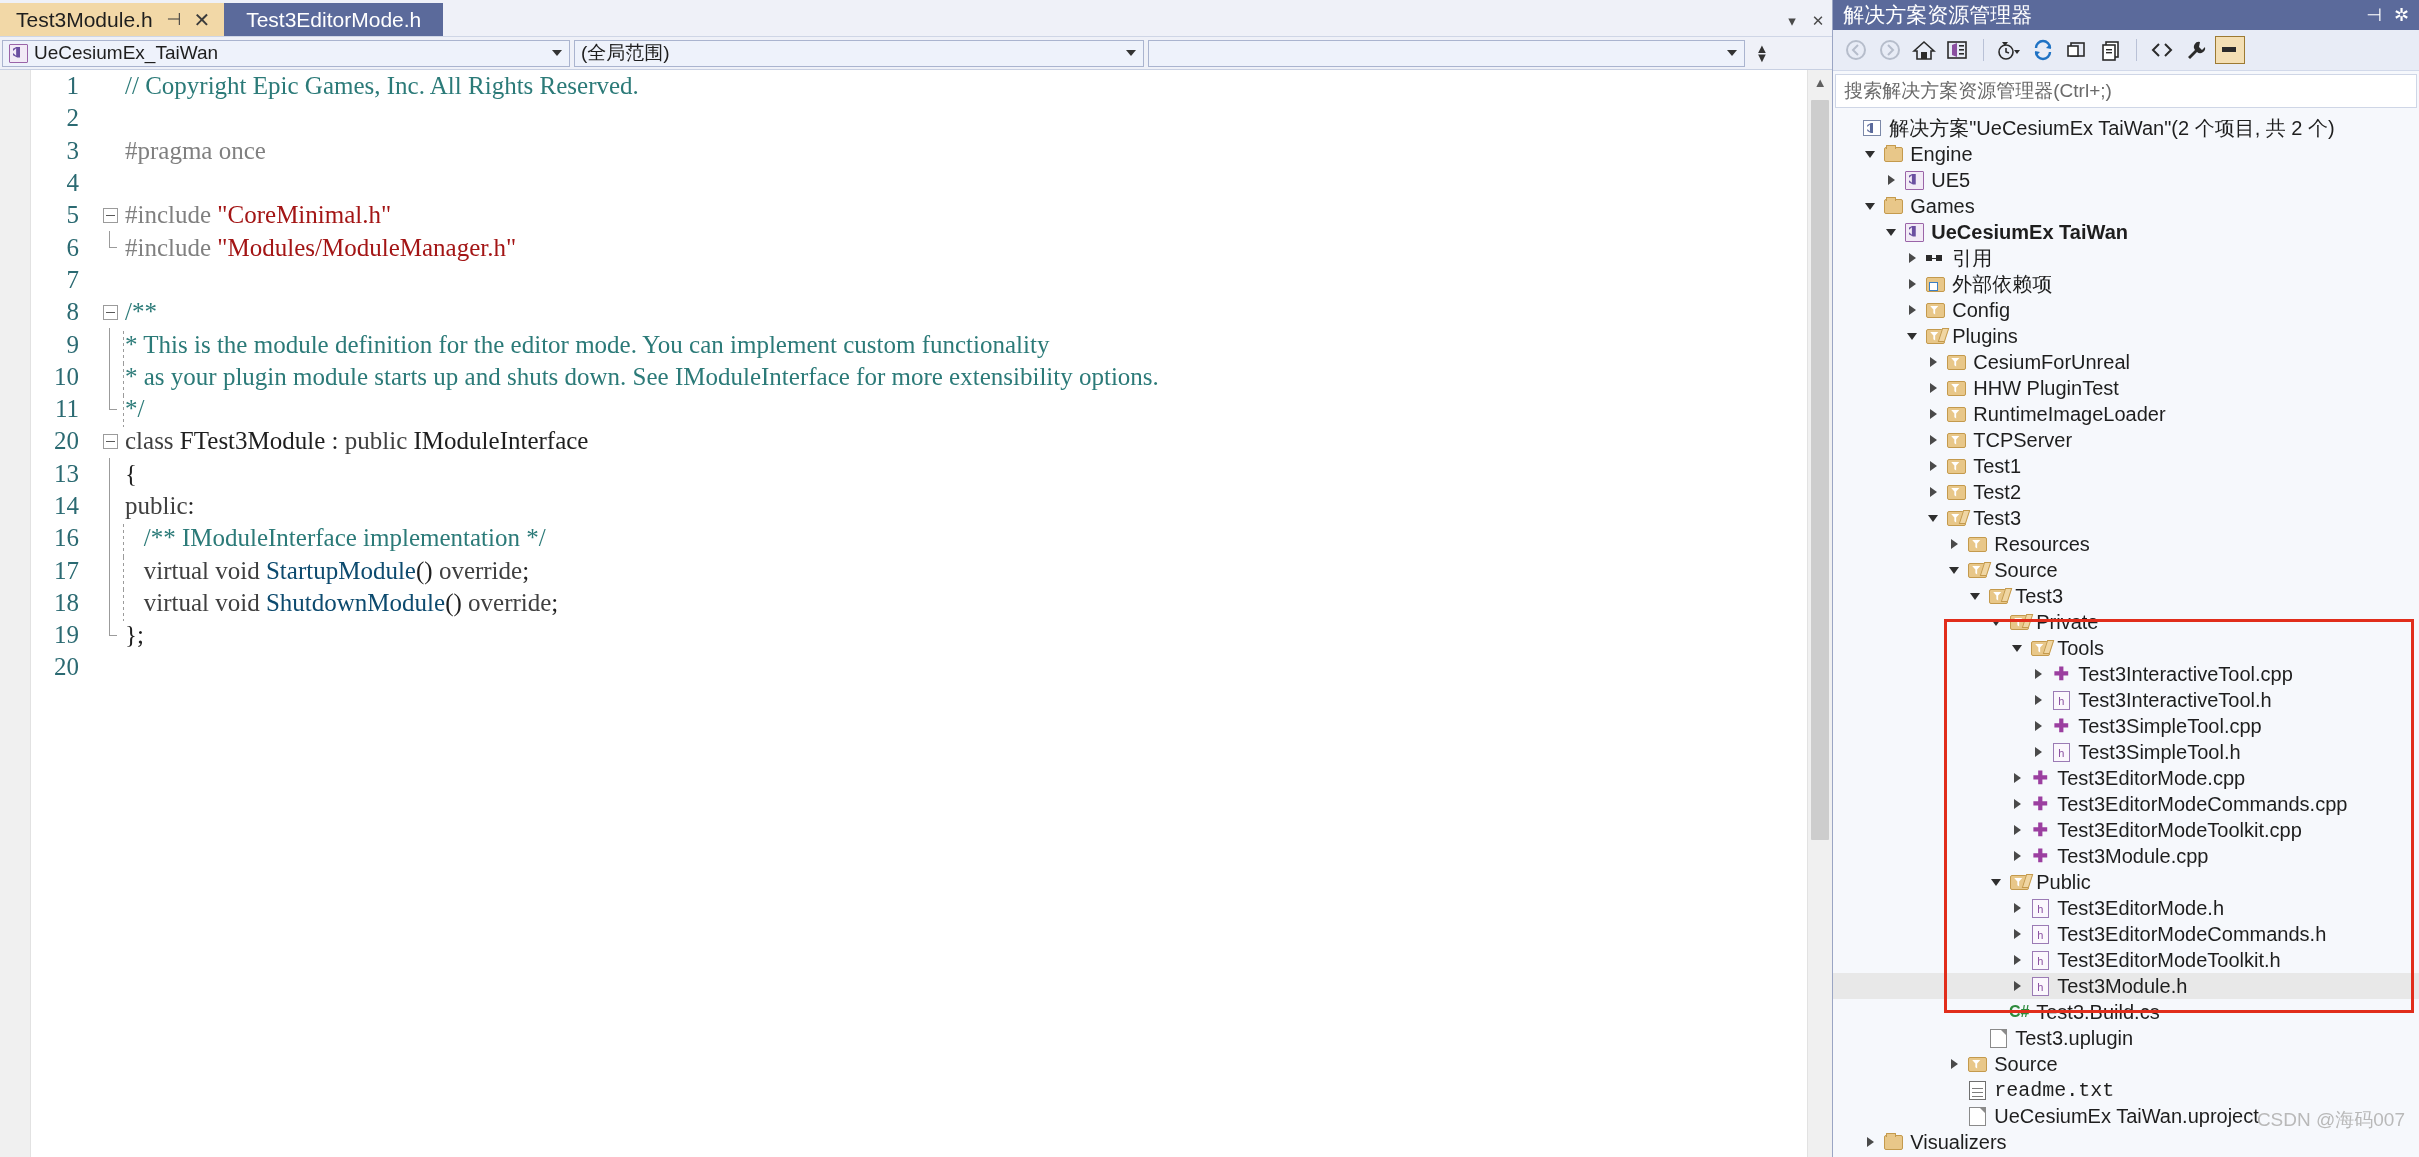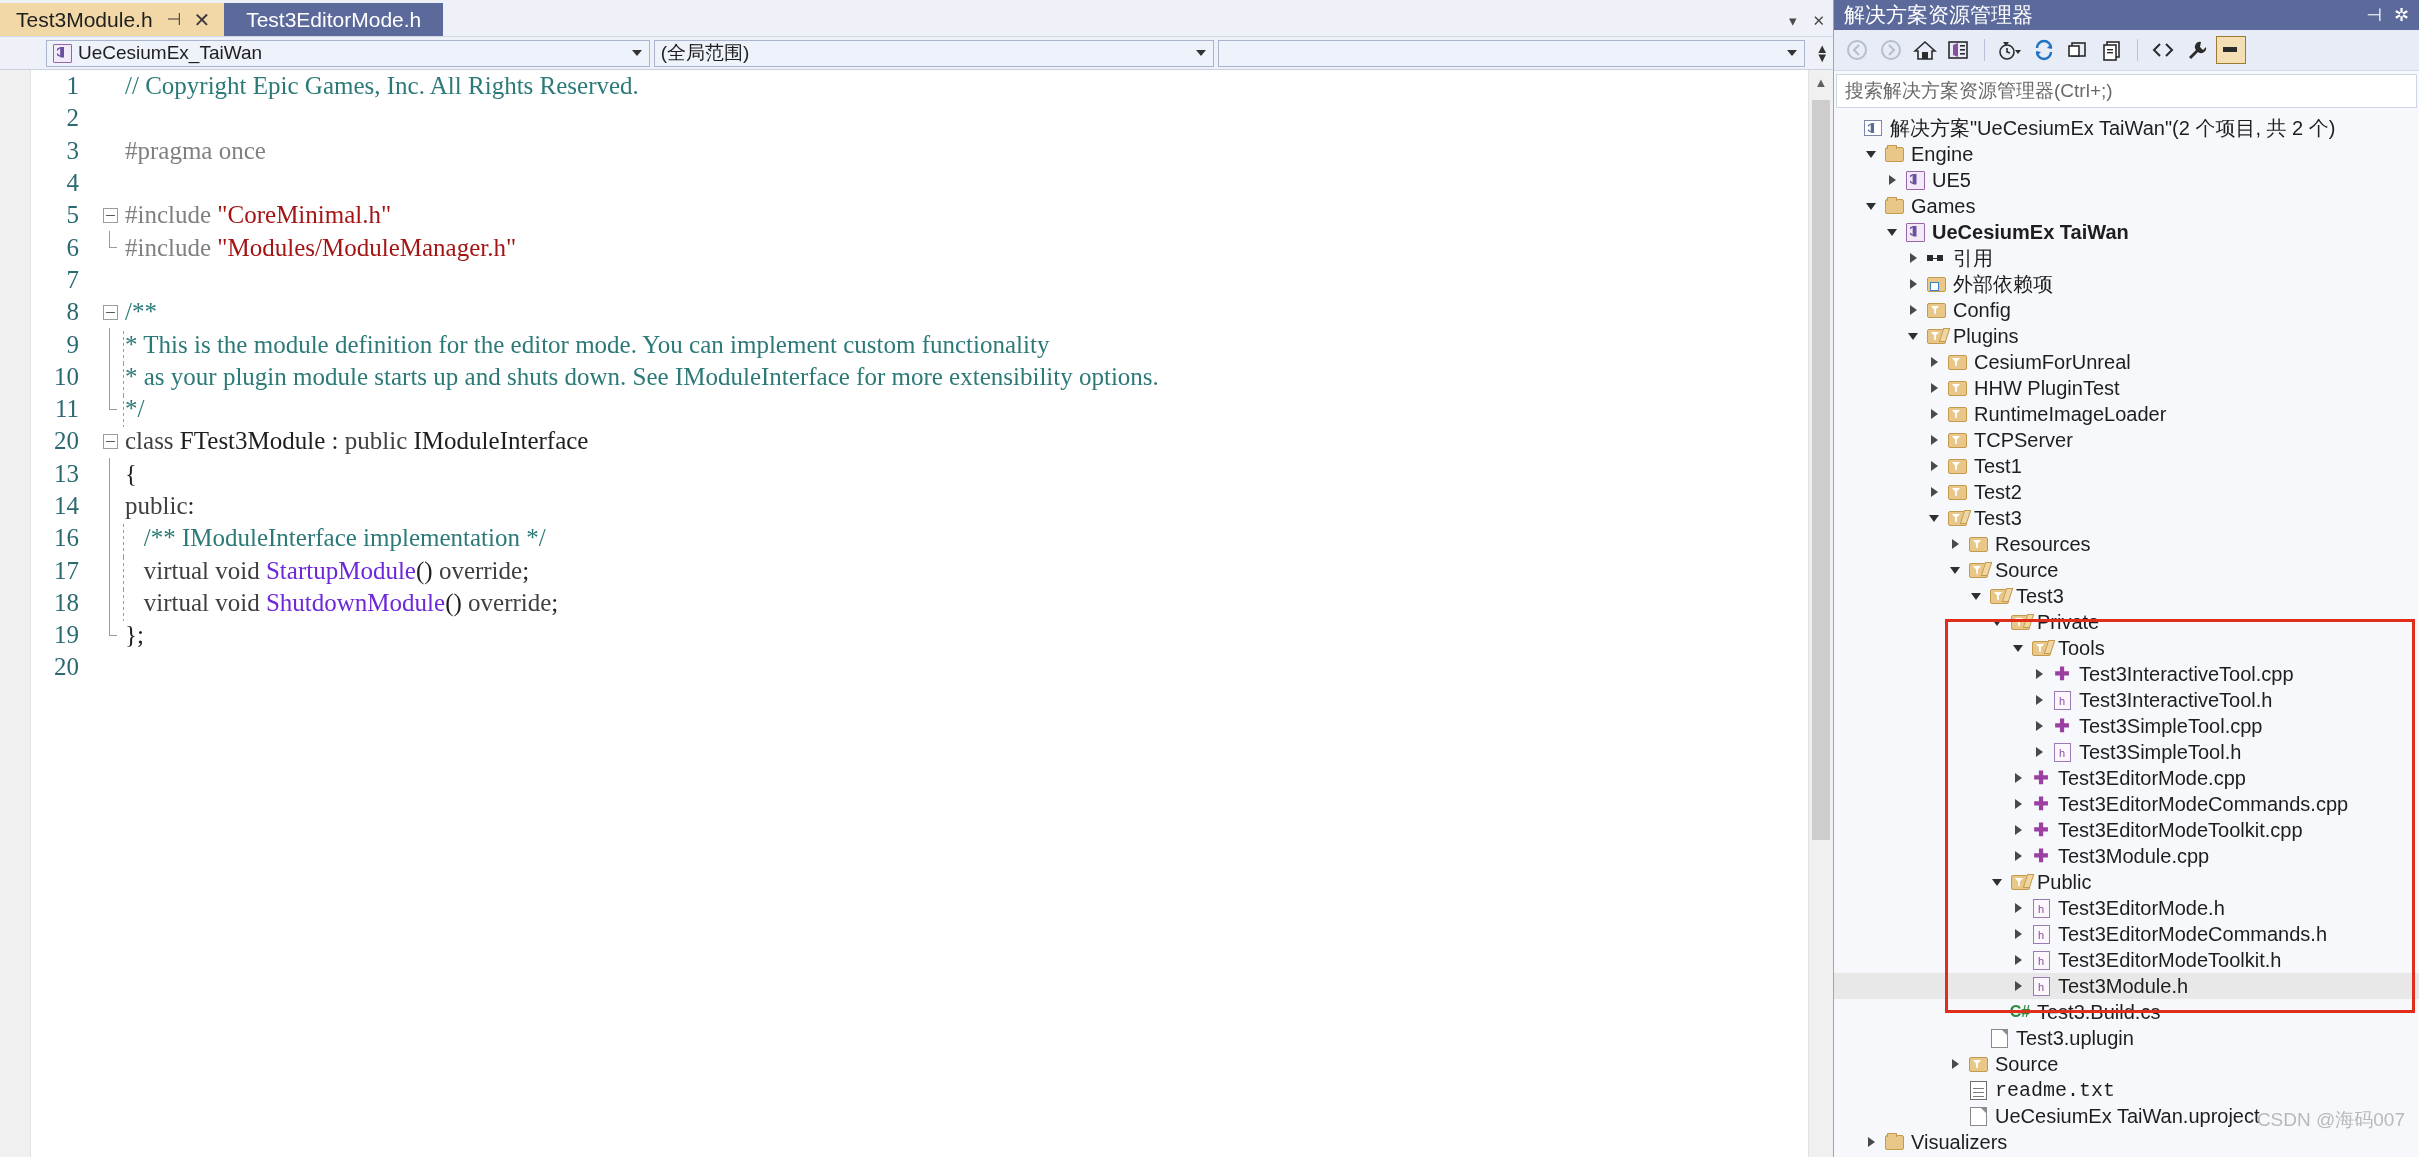--- a/index.html
+++ b/index.html
@@ -29,21 +29,21 @@
   
   .navbars{height:33px;background:#eff1f8;display:flex;align-items:center;
            border-bottom:1px solid #c8d0e2;padding:2px 0 2px 2px;box-sizing:border-box;}
   .combo{height:27px;background:#eef2fb;border:1px solid #aab4cf;
          display:flex;align-items:center;box-sizing:border-box;
          font-size:19px;color:#1e1e1e;position:relative;}
   .combo .cb-label{padding-left:6px;white-space:nowrap;overflow:hidden;display:flex;align-items:center;gap:6px;}
   .combo .arrow{position:absolute;right:7px;top:50%;transform:translateY(-50%);
                 width:0;height:0;border-left:5px solid transparent;border-right:5px solid transparent;
                 border-top:6px solid #333;}
-  .cb1{width:614px;margin-left:44px;}
+  .cb1{width:568px;}
   .cb2{width:570px;margin-left:4px;}
   .cb3{width:597px;margin-left:4px;}
   .vs-proj-ico{width:17px;height:17px;border:1px solid #9a64a8;background:#f2eaf6;
                display:inline-block;position:relative;border-radius:1px;}
   .vs-proj-ico::after{content:"";position:absolute;left:3px;top:2px;width:7px;height:11px;
                background:#6b4fa0;clip-path:polygon(0 20%,60% 0,100% 0,100% 100%,60% 100%,0 80%,0 60%,45% 85%,45% 15%,0 40%);}
   .splitctl{width:22px;height:25px;margin-left:6px;display:flex;flex-direction:column;
             align-items:center;justify-content:center;color:#333;font-size:13px;line-height:9px;}
 
   
@@ -62,21 +62,21 @@
   .vline.end::after{content:"";position:absolute;left:0;top:16px;width:8px;height:1px;background:#9b9b9b;}
   .ctext{flex:1;padding-left:2px;position:relative;}
   .dashguide{position:absolute;left:0;top:0;width:1px;height:32.3px;
              background:repeating-linear-gradient(to bottom,#9b9b9b 0 3px,transparent 3px 6px);}
   
   .t-com{color:#2b7a78;}
   .t-pre{color:#808080;}
   .t-str{color:#a31515;}
   .t-kw{color:#404040;}
   .t-id{color:#1e1e1e;}
-  .t-fn{color:#6d28d9;}
+  .t-fn{color:#0c4a6e;}
   .t-plain{color:#1e1e1e;}
 
   
   .ed-scroll{position:absolute;right:0;top:0;width:24px;height:100%;background:#f0f0f0;
              border-left:1px solid #e2e2e2;}
   .ed-scroll .up,.ed-scroll .dn{width:24px;height:24px;display:flex;align-items:center;justify-content:center;color:#606060;font-size:13px;}
   .ed-scroll .thumb{position:absolute;left:3px;top:30px;width:18px;height:740px;background:#cdcdcd;border-radius:1px;}
 
   
   .sol-pane{width:586px;height:1157px;background:#f6f8fc;

